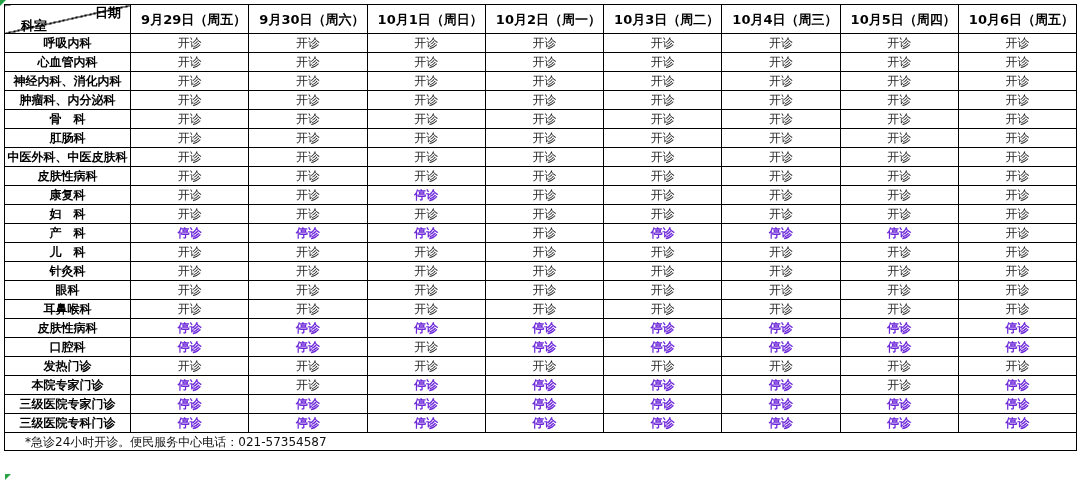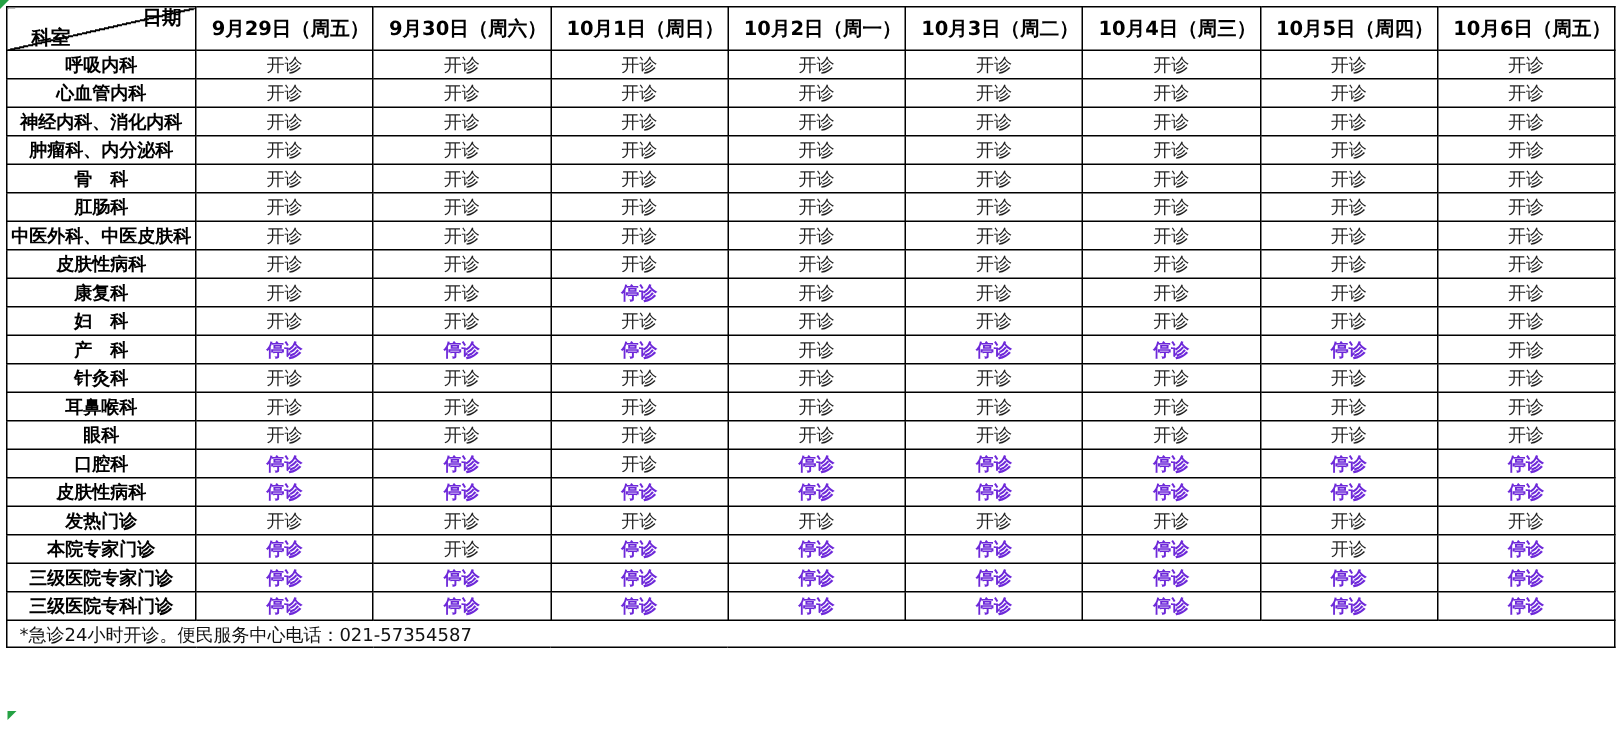--- a/index.html
+++ b/index.html
@@ -66,21 +66,21 @@
   }
   .corner-bottom {
     position: absolute; bottom: 0px; left: 16px;
     font-size: 13px; line-height: 15px; margin-top: 44px;
   }
   tr.note-row td {
     text-align: left;
     font-size: 12px;
     height: 18px;
     line-height: 16px;
-    padding-left: 8px;
+    padding-left: 20px;
     font-weight: normal;
     color: #111;
   }
 </style>
 </head>
 <body>
 
 <span class="corner-marker marker-topleft"></span>
 <span class="corner-marker marker-note"></span>
 
@@ -224,68 +224,79 @@
           <td class="status-closed">停诊</td>
           <td class="status-closed">停诊</td>
           <td class="status-closed">停诊</td>
           <td class="status-open">开诊</td>
           <td class="status-closed">停诊</td>
           <td class="status-closed">停诊</td>
           <td class="status-closed">停诊</td>
           <td class="status-open">开诊</td>
         </tr>
         <tr>
+          <td class="dept">儿　科</td>
+          <td class="status-open">开诊</td>
+          <td class="status-open">开诊</td>
+          <td class="status-open">开诊</td>
+          <td class="status-open">开诊</td>
+          <td class="status-open">开诊</td>
+          <td class="status-open">开诊</td>
+          <td class="status-open">开诊</td>
+          <td class="status-open">开诊</td>
+        </tr>
+        <tr>
           <td class="dept">针灸科</td>
           <td class="status-open">开诊</td>
           <td class="status-open">开诊</td>
           <td class="status-open">开诊</td>
           <td class="status-open">开诊</td>
           <td class="status-open">开诊</td>
           <td class="status-open">开诊</td>
           <td class="status-open">开诊</td>
           <td class="status-open">开诊</td>
         </tr>
         <tr>
+          <td class="dept">眼科</td>
+          <td class="status-open">开诊</td>
+          <td class="status-open">开诊</td>
+          <td class="status-open">开诊</td>
+          <td class="status-open">开诊</td>
+          <td class="status-open">开诊</td>
+          <td class="status-open">开诊</td>
+          <td class="status-open">开诊</td>
+          <td class="status-open">开诊</td>
+        </tr>
+        <tr>
           <td class="dept">耳鼻喉科</td>
           <td class="status-open">开诊</td>
           <td class="status-open">开诊</td>
           <td class="status-open">开诊</td>
           <td class="status-open">开诊</td>
           <td class="status-open">开诊</td>
           <td class="status-open">开诊</td>
           <td class="status-open">开诊</td>
           <td class="status-open">开诊</td>
         </tr>
         <tr>
-          <td class="dept">眼科</td>
-          <td class="status-open">开诊</td>
-          <td class="status-open">开诊</td>
-          <td class="status-open">开诊</td>
-          <td class="status-open">开诊</td>
-          <td class="status-open">开诊</td>
-          <td class="status-open">开诊</td>
-          <td class="status-open">开诊</td>
-          <td class="status-open">开诊</td>
+          <td class="dept">皮肤性病科</td>
+          <td class="status-closed">停诊</td>
+          <td class="status-closed">停诊</td>
+          <td class="status-closed">停诊</td>
+          <td class="status-closed">停诊</td>
+          <td class="status-closed">停诊</td>
+          <td class="status-closed">停诊</td>
+          <td class="status-closed">停诊</td>
+          <td class="status-closed">停诊</td>
         </tr>
         <tr>
           <td class="dept">口腔科</td>
           <td class="status-closed">停诊</td>
           <td class="status-closed">停诊</td>
           <td class="status-open">开诊</td>
-          <td class="status-closed">停诊</td>
-          <td class="status-closed">停诊</td>
-          <td class="status-closed">停诊</td>
-          <td class="status-closed">停诊</td>
-          <td class="status-closed">停诊</td>
-        </tr>
-        <tr>
-          <td class="dept">皮肤性病科</td>
-          <td class="status-closed">停诊</td>
-          <td class="status-closed">停诊</td>
-          <td class="status-closed">停诊</td>
           <td class="status-closed">停诊</td>
           <td class="status-closed">停诊</td>
           <td class="status-closed">停诊</td>
           <td class="status-closed">停诊</td>
           <td class="status-closed">停诊</td>
         </tr>
         <tr>
           <td class="dept">发热门诊</td>
           <td class="status-open">开诊</td>
           <td class="status-open">开诊</td>

